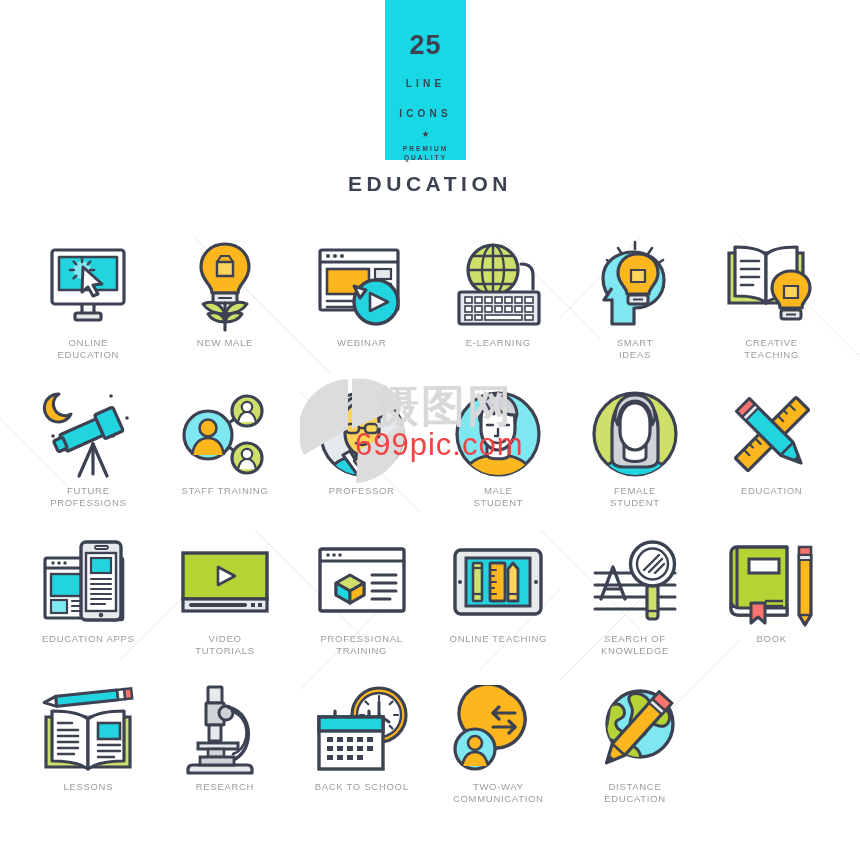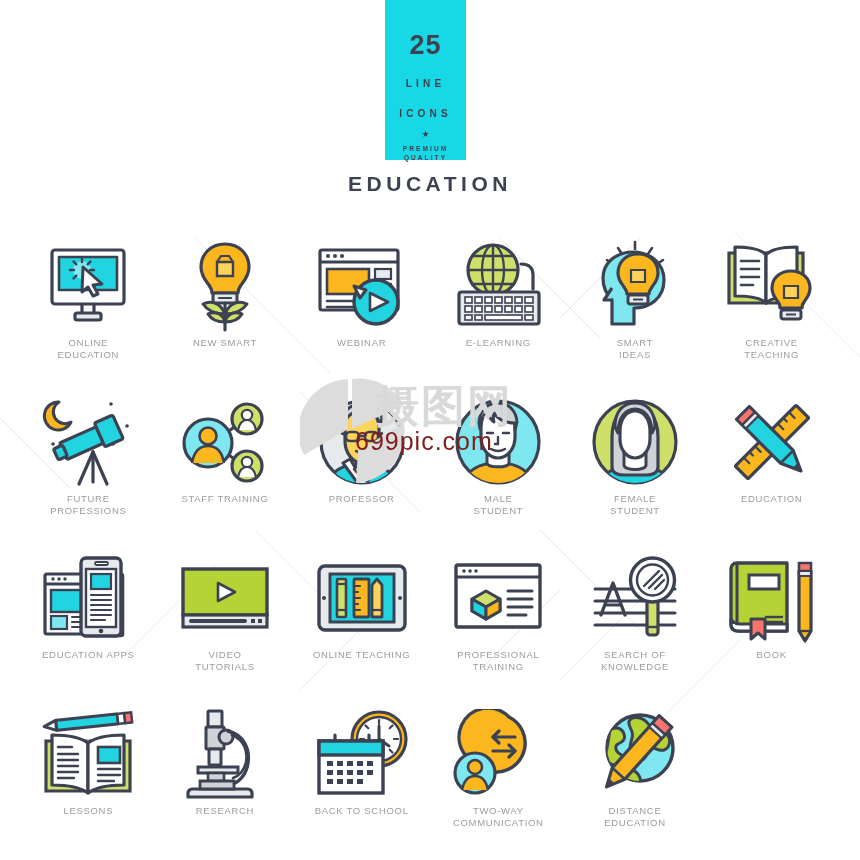--- a/index.html
+++ b/index.html
@@ -41,42 +41,42 @@
   }
   .title{
     position:absolute;top:172px;left:0;width:860px;text-align:center;
     font-size:21px;font-weight:bold;color:#3c4252;letter-spacing:4.5px;
   }
 
   
   .grid{
     position:absolute;top:238px;left:20px;width:820px;
     display:grid;grid-template-columns:repeat(6,1fr);
-    row-gap:16px;z-index:2;
+    row-gap:8px;z-index:2;
   }
   .cell{
     height:140px;
     display:flex;flex-direction:column;align-items:center;justify-content:flex-start;
   }
   .art{height:95px;width:100%;display:flex;align-items:center;justify-content:center;}
   .art svg{display:block;}
   .cap{
     margin-top:4px;text-align:center;
     font-size:9.5px;color:#9c9c9c;letter-spacing:.7px;line-height:11.5px;
     white-space:pre-line;
   }
 
   
   .wm{position:absolute;left:300px;top:375px;width:270px;height:115px;z-index:5;pointer-events:none;}
   .wm-cn{
     position:absolute;left:75px;top:2px;font-size:44px;color:#d9d9d9;
     letter-spacing:2px;font-weight:bold;text-align:right;
   }
   .wm-en{
-    position:absolute;left:55px;top:52px;font-size:25px;color:#7f1d1d;letter-spacing:1px;
+    position:absolute;left:55px;top:52px;font-size:31px;color:#ef4444;letter-spacing:1px;
   }
 </style>
 </head>
 <body>
 
 <div id="root">
 
   <svg class="diagonals" width="860" height="860">
     <line x1="195" y1="238" x2="330" y2="373"></line>
     <line x1="500" y1="238" x2="600" y2="338"></line>
@@ -137,21 +137,21 @@
           <path d="M38 22 l4 -6 h8 l4 6" fill="none" stroke="#3c4252" stroke-width="2.2"></path>
           <rect x="34" y="53" width="24" height="10" rx="2.5" fill="#e6eaed" stroke="#3c4252" stroke-width="3"></rect>
           <path d="M40 58 h12" stroke="#3c4252" stroke-width="2.2" stroke-linecap="round"></path>
           <path d="M46 63 V90" stroke="#3c4252" stroke-width="3.2" stroke-linecap="round"></path>
           <path d="M46 74 C36 74 28 70 24 64 c8 -4 18 -1 22 10 Z" fill="#cfe06a" stroke="#3c4252" stroke-width="3" stroke-linejoin="round"></path>
           <path d="M46 74 C56 74 64 70 68 64 c-8 -4 -18 -1 -22 10 Z" fill="#cfe06a" stroke="#3c4252" stroke-width="3" stroke-linejoin="round"></path>
           <path d="M46 82 C38 82 32 79 29 74 c7 -3 15 -1 17 8 Z" fill="#cfe06a" stroke="#3c4252" stroke-width="3" stroke-linejoin="round"></path>
           <path d="M46 82 C54 82 60 79 63 74 c-7 -3 -15 -1 -17 8 Z" fill="#cfe06a" stroke="#3c4252" stroke-width="3" stroke-linejoin="round"></path>
         </svg>
       </div>
-      <div class="cap">NEW SMART</div>
+      <div class="cap">NEW MALE</div>
     </div>
 
     <div class="cell">
       <div class="art">
         <svg width="96" height="88" viewBox="0 0 96 88">
           <rect x="6" y="8" width="78" height="60" rx="2" fill="#fff" stroke="#3c4252" stroke-width="3.2"></rect>
           <path d="M6 20 H84" stroke="#3c4252" stroke-width="3"></path>
           <g fill="#3c4252">
               <circle cx="14" cy="14" r="2"></circle>
               <circle cx="21" cy="14" r="2"></circle>
@@ -461,20 +461,49 @@
               <rect x="81" y="58" width="4" height="4"></rect>
             </g>
         </svg>
       </div>
       <div class="cap">VIDEO
 TUTORIALS</div>
     </div>
 
     <div class="cell">
       <div class="art">
+        <svg width="96" height="78" viewBox="0 0 96 78">
+          <rect x="6" y="6" width="84" height="62" rx="2" fill="#fff" stroke="#3c4252" stroke-width="3.4"></rect>
+          <path d="M6 18 H90" stroke="#3c4252" stroke-width="3"></path>
+          <g fill="#3c4252">
+              <circle cx="14" cy="12" r="1.8"></circle>
+              <circle cx="20" cy="12" r="1.8"></circle>
+              <circle cx="26" cy="12" r="1.8"></circle>
+            </g>
+          <g stroke="#3c4252" stroke-width="3" stroke-linejoin="round">
+            <path d="M36 32 L22 40 v12 l14 8 l14 -8 V40 Z" fill="#cfe06a"></path>
+            <path d="M22 40 l14 8 l14 -8" fill="none"></path>
+            <path d="M36 48 v12" fill="none"></path>
+          </g>
+          <path d="M22 40 l14 8 v12 l-14 -8 Z" fill="#22d3e0" stroke="#3c4252" stroke-width="3" stroke-linejoin="round"></path>
+          <path d="M50 40 l-14 8 v12 l14 -8 Z" fill="#fcb61e" stroke="#3c4252" stroke-width="3" stroke-linejoin="round"></path>
+          <g stroke="#3c4252" stroke-width="3" stroke-linecap="round">
+            <path d="M58 32 h24"></path>
+              <path d="M58 40 h24"></path>
+              <path d="M58 48 h24"></path>
+              <path d="M58 56 h18"></path>
+          </g>
+        </svg>
+      </div>
+      <div class="cap">PROFESSIONAL
+TRAINING</div>
+    </div>
+
+    <div class="cell">
+      <div class="art">
         <svg width="98" height="72" viewBox="0 0 98 72">
           <rect x="6" y="4" width="86" height="64" rx="6" fill="#e6eaed" stroke="#3c4252" stroke-width="3.4"></rect>
           <rect x="17" y="12" width="64" height="48" fill="#22d3e0" stroke="#3c4252" stroke-width="3"></rect>
           <circle cx="11" cy="36" r="2" fill="#3c4252"></circle>
             <circle cx="87" cy="36" r="2" fill="#3c4252"></circle>
           <rect x="24" y="17" width="9" height="38" rx="1" fill="#cfe06a" stroke="#3c4252" stroke-width="2.6"></rect>
           <path d="M24 22 h9" stroke="#3c4252" stroke-width="2.2"></path>
           <path d="M24 48 h9" stroke="#3c4252" stroke-width="2.2"></path>
           <rect x="41" y="17" width="15" height="38" rx="1" fill="#fcb61e" stroke="#3c4252" stroke-width="2.8"></rect>
           <g stroke="#3c4252" stroke-width="2.2" stroke-linecap="round">
@@ -482,49 +511,20 @@
               <path d="M41 30 h4"></path>
               <path d="M41 36 h6"></path>
               <path d="M41 42 h4"></path>
               <path d="M41 48 h6"></path>
           </g>
           <path d="M64 17 l5 6 v32 h-10 V23 Z" fill="#fdd35a" stroke="#3c4252" stroke-width="2.8" stroke-linejoin="round"></path>
           <path d="M59 48 h10" stroke="#3c4252" stroke-width="2.2"></path>
         </svg>
       </div>
       <div class="cap">ONLINE TEACHING</div>
-    </div>
-
-    <div class="cell">
-      <div class="art">
-        <svg width="96" height="78" viewBox="0 0 96 78">
-          <rect x="6" y="6" width="84" height="62" rx="2" fill="#fff" stroke="#3c4252" stroke-width="3.4"></rect>
-          <path d="M6 18 H90" stroke="#3c4252" stroke-width="3"></path>
-          <g fill="#3c4252">
-              <circle cx="14" cy="12" r="1.8"></circle>
-              <circle cx="20" cy="12" r="1.8"></circle>
-              <circle cx="26" cy="12" r="1.8"></circle>
-            </g>
-          <g stroke="#3c4252" stroke-width="3" stroke-linejoin="round">
-            <path d="M36 32 L22 40 v12 l14 8 l14 -8 V40 Z" fill="#cfe06a"></path>
-            <path d="M22 40 l14 8 l14 -8" fill="none"></path>
-            <path d="M36 48 v12" fill="none"></path>
-          </g>
-          <path d="M22 40 l14 8 v12 l-14 -8 Z" fill="#22d3e0" stroke="#3c4252" stroke-width="3" stroke-linejoin="round"></path>
-          <path d="M50 40 l-14 8 v12 l14 -8 Z" fill="#fcb61e" stroke="#3c4252" stroke-width="3" stroke-linejoin="round"></path>
-          <g stroke="#3c4252" stroke-width="3" stroke-linecap="round">
-            <path d="M58 32 h24"></path>
-              <path d="M58 40 h24"></path>
-              <path d="M58 48 h24"></path>
-              <path d="M58 56 h18"></path>
-          </g>
-        </svg>
-      </div>
-      <div class="cap">PROFESSIONAL
-TRAINING</div>
     </div>
 
     <div class="cell">
       <div class="art">
         <svg width="96" height="90" viewBox="0 0 96 90">
           <g stroke="#3c4252" stroke-width="3" stroke-linecap="round">
             <path d="M8 36 h80"></path>
               <path d="M8 48 h80"></path>
               <path d="M8 60 h80"></path>
               <path d="M8 72 h80"></path>

